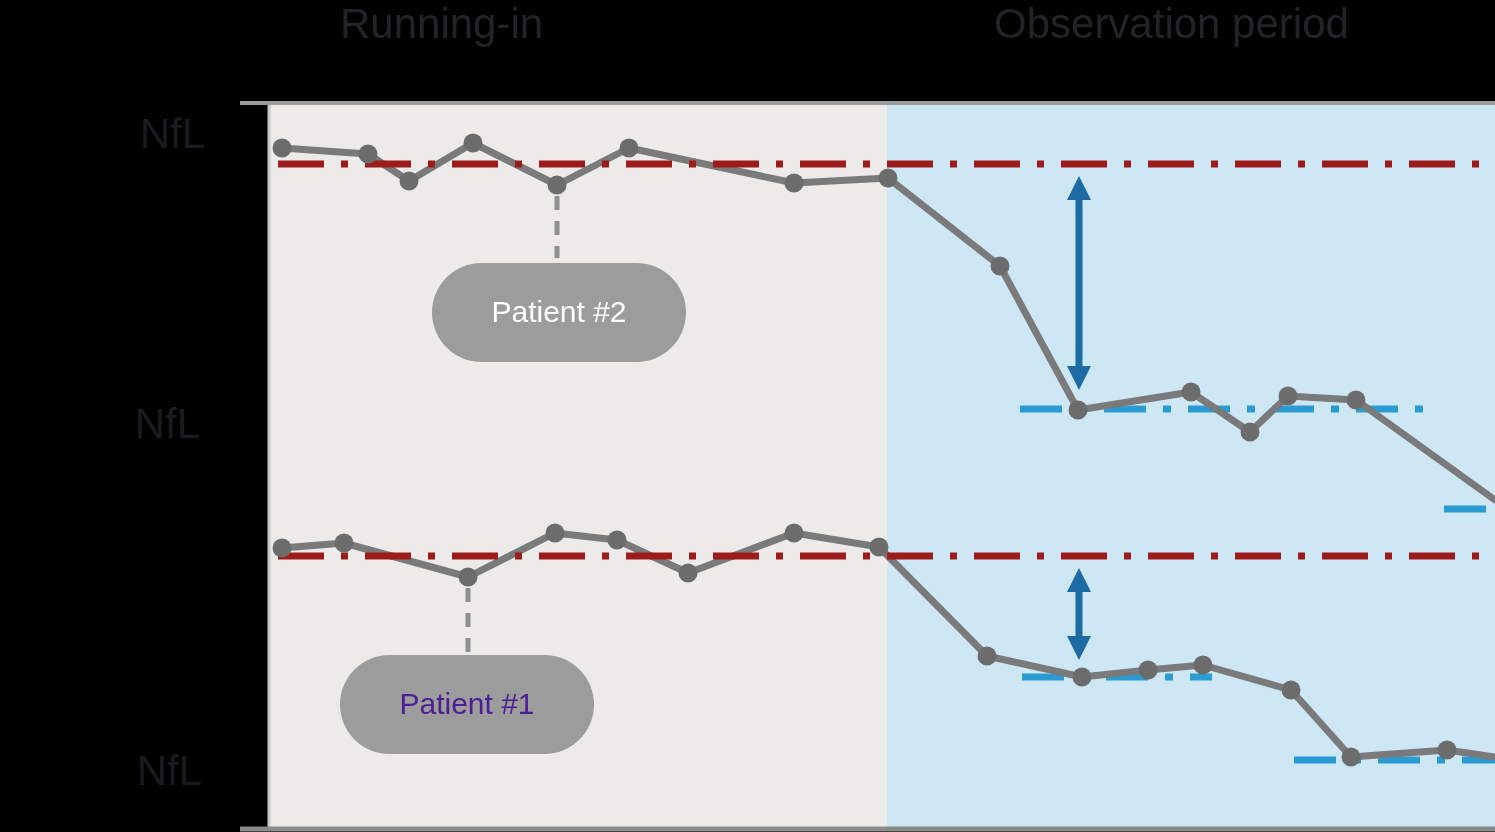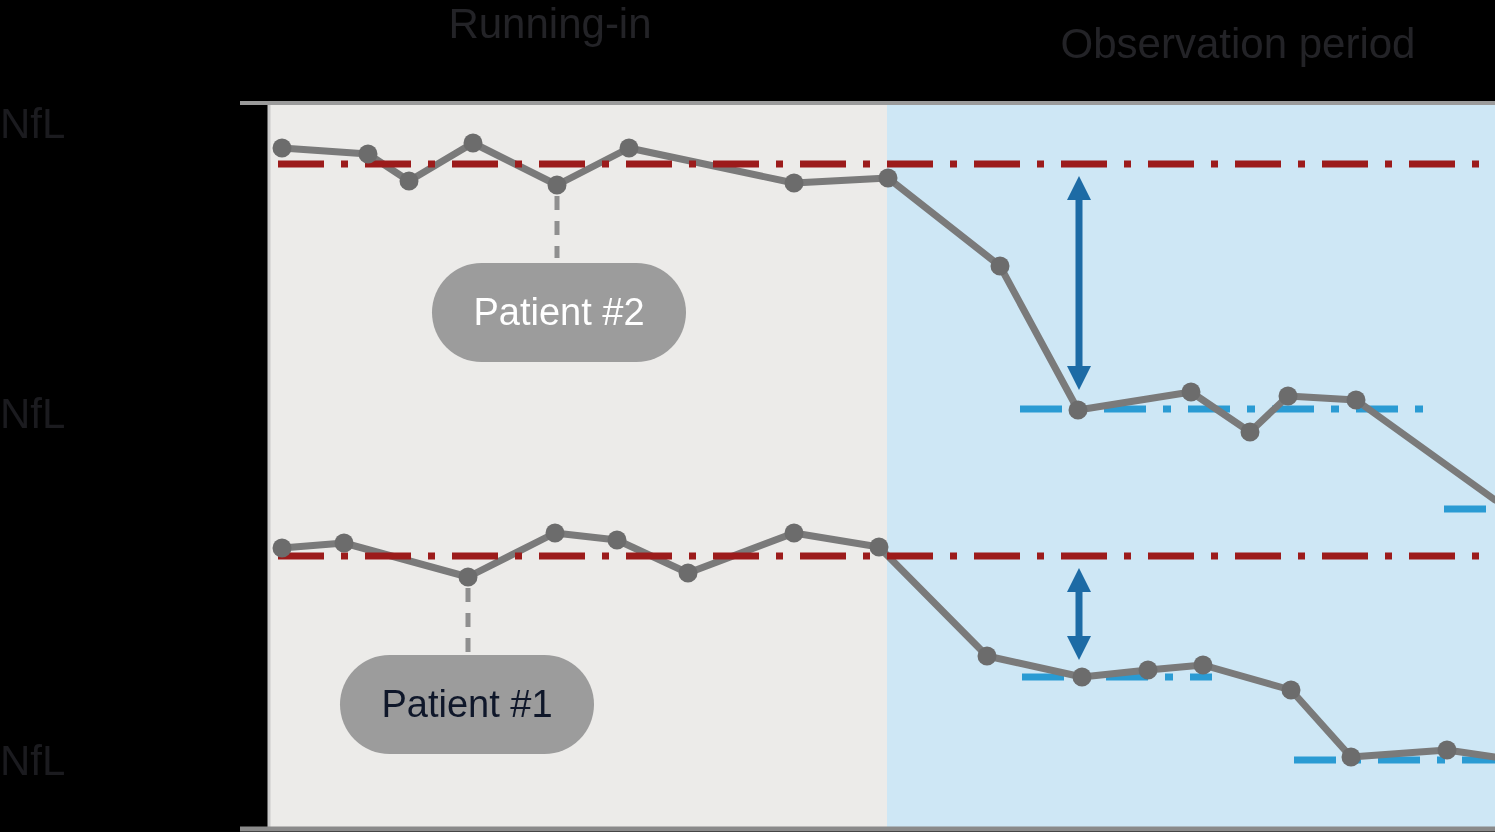--- a/index.html
+++ b/index.html
@@ -9,44 +9,46 @@
     background:#000;
     overflow:hidden;
     font-family:"Liberation Sans", sans-serif;
   }
   #chart-svg{position:absolute;left:0;top:0;}
   .title{
     position:absolute;
     font-size:42px;
     font-weight:500;
     color:#232327;
-    text-align:center;
+    text-align:left;
     line-height:48px;
     white-space:nowrap;
   }
   #title-running-in{left:340px;top:0px;width:420px;}
-  #title-observation{left:1028px;top:0px;width:420px;margin-top:20px;}
+  #title-observation{left:994px;top:0px;width:420px;}
   .axis-label{
     position:absolute;
     font-size:42px;
     font-weight:500;
     color:#1b1b1f;
+    text-align:right;
     line-height:48px;
     white-space:nowrap;
+    margin-top:10px;
   }
   #axis-top{left:0;top:100px;width:205px;}
   #axis-mid{left:0;top:390px;width:200px;}
   #axis-bottom{left:0;top:737px;width:202px;}
   .pill{
     position:absolute;
     width:254px;height:99px;
     border-radius:50px;
     background:#9c9c9c;
     color:#fff;
-    font-size:38px;
+    font-size:30px;
     font-weight:500;
     display:flex;
     align-items:center;
     justify-content:center;
     white-space:nowrap;
   }
 </style>
 </head>
 <body>
 
@@ -114,15 +116,15 @@
   </div>
 
   <div class="axis-label" id="axis-mid">NfL</div>
 
   <div class="axis-label" id="axis-bottom">
     <div>NfL</div>
   </div>
 
   <div class="pill" id="pill-0" style="left: 432px; top: 262.5px; background: rgb(156, 156, 156); color: rgb(255, 255, 255);">Patient #2</div>
 
-  <div class="pill" id="pill-1" style="left: 340px; top: 654.5px; background: rgb(156, 156, 156); color: #0f172a;">Patient #1</div>
+  <div class="pill" id="pill-1" style="left: 340px; top: 654.5px; background: rgb(156, 156, 156); color: #4c1d95;">Patient #1</div>
 
 </div>
 
 </body></html>

